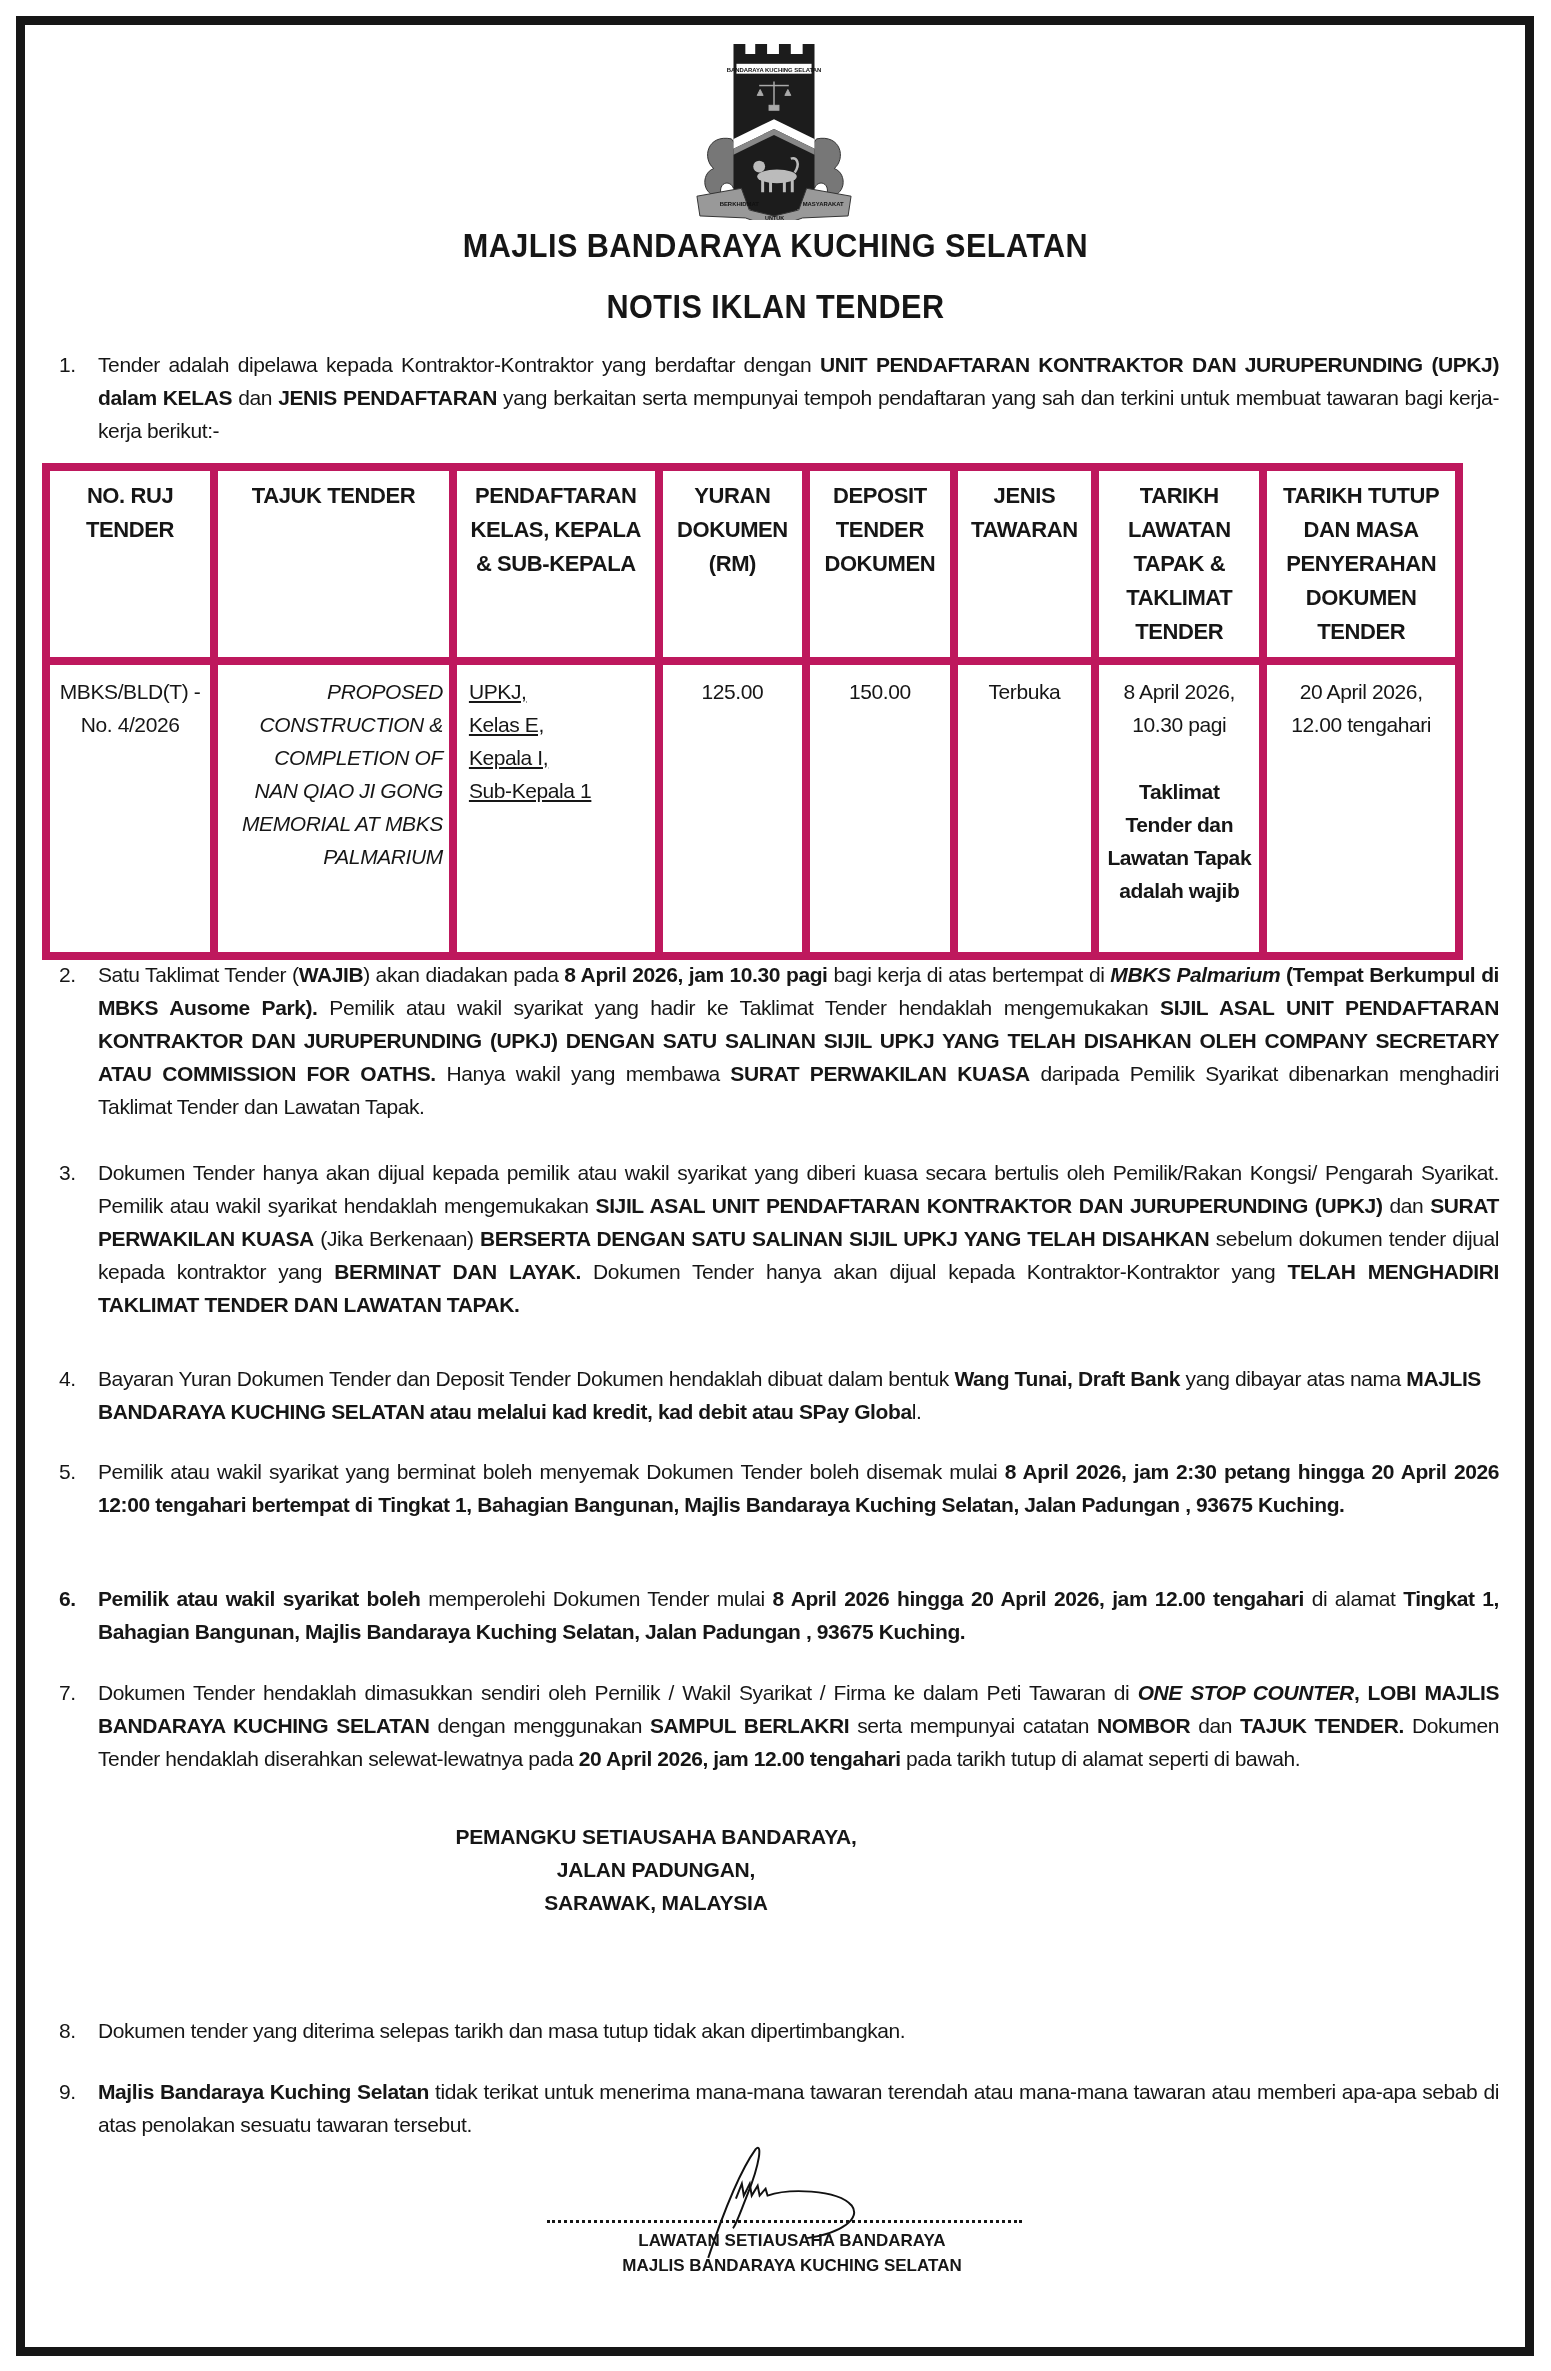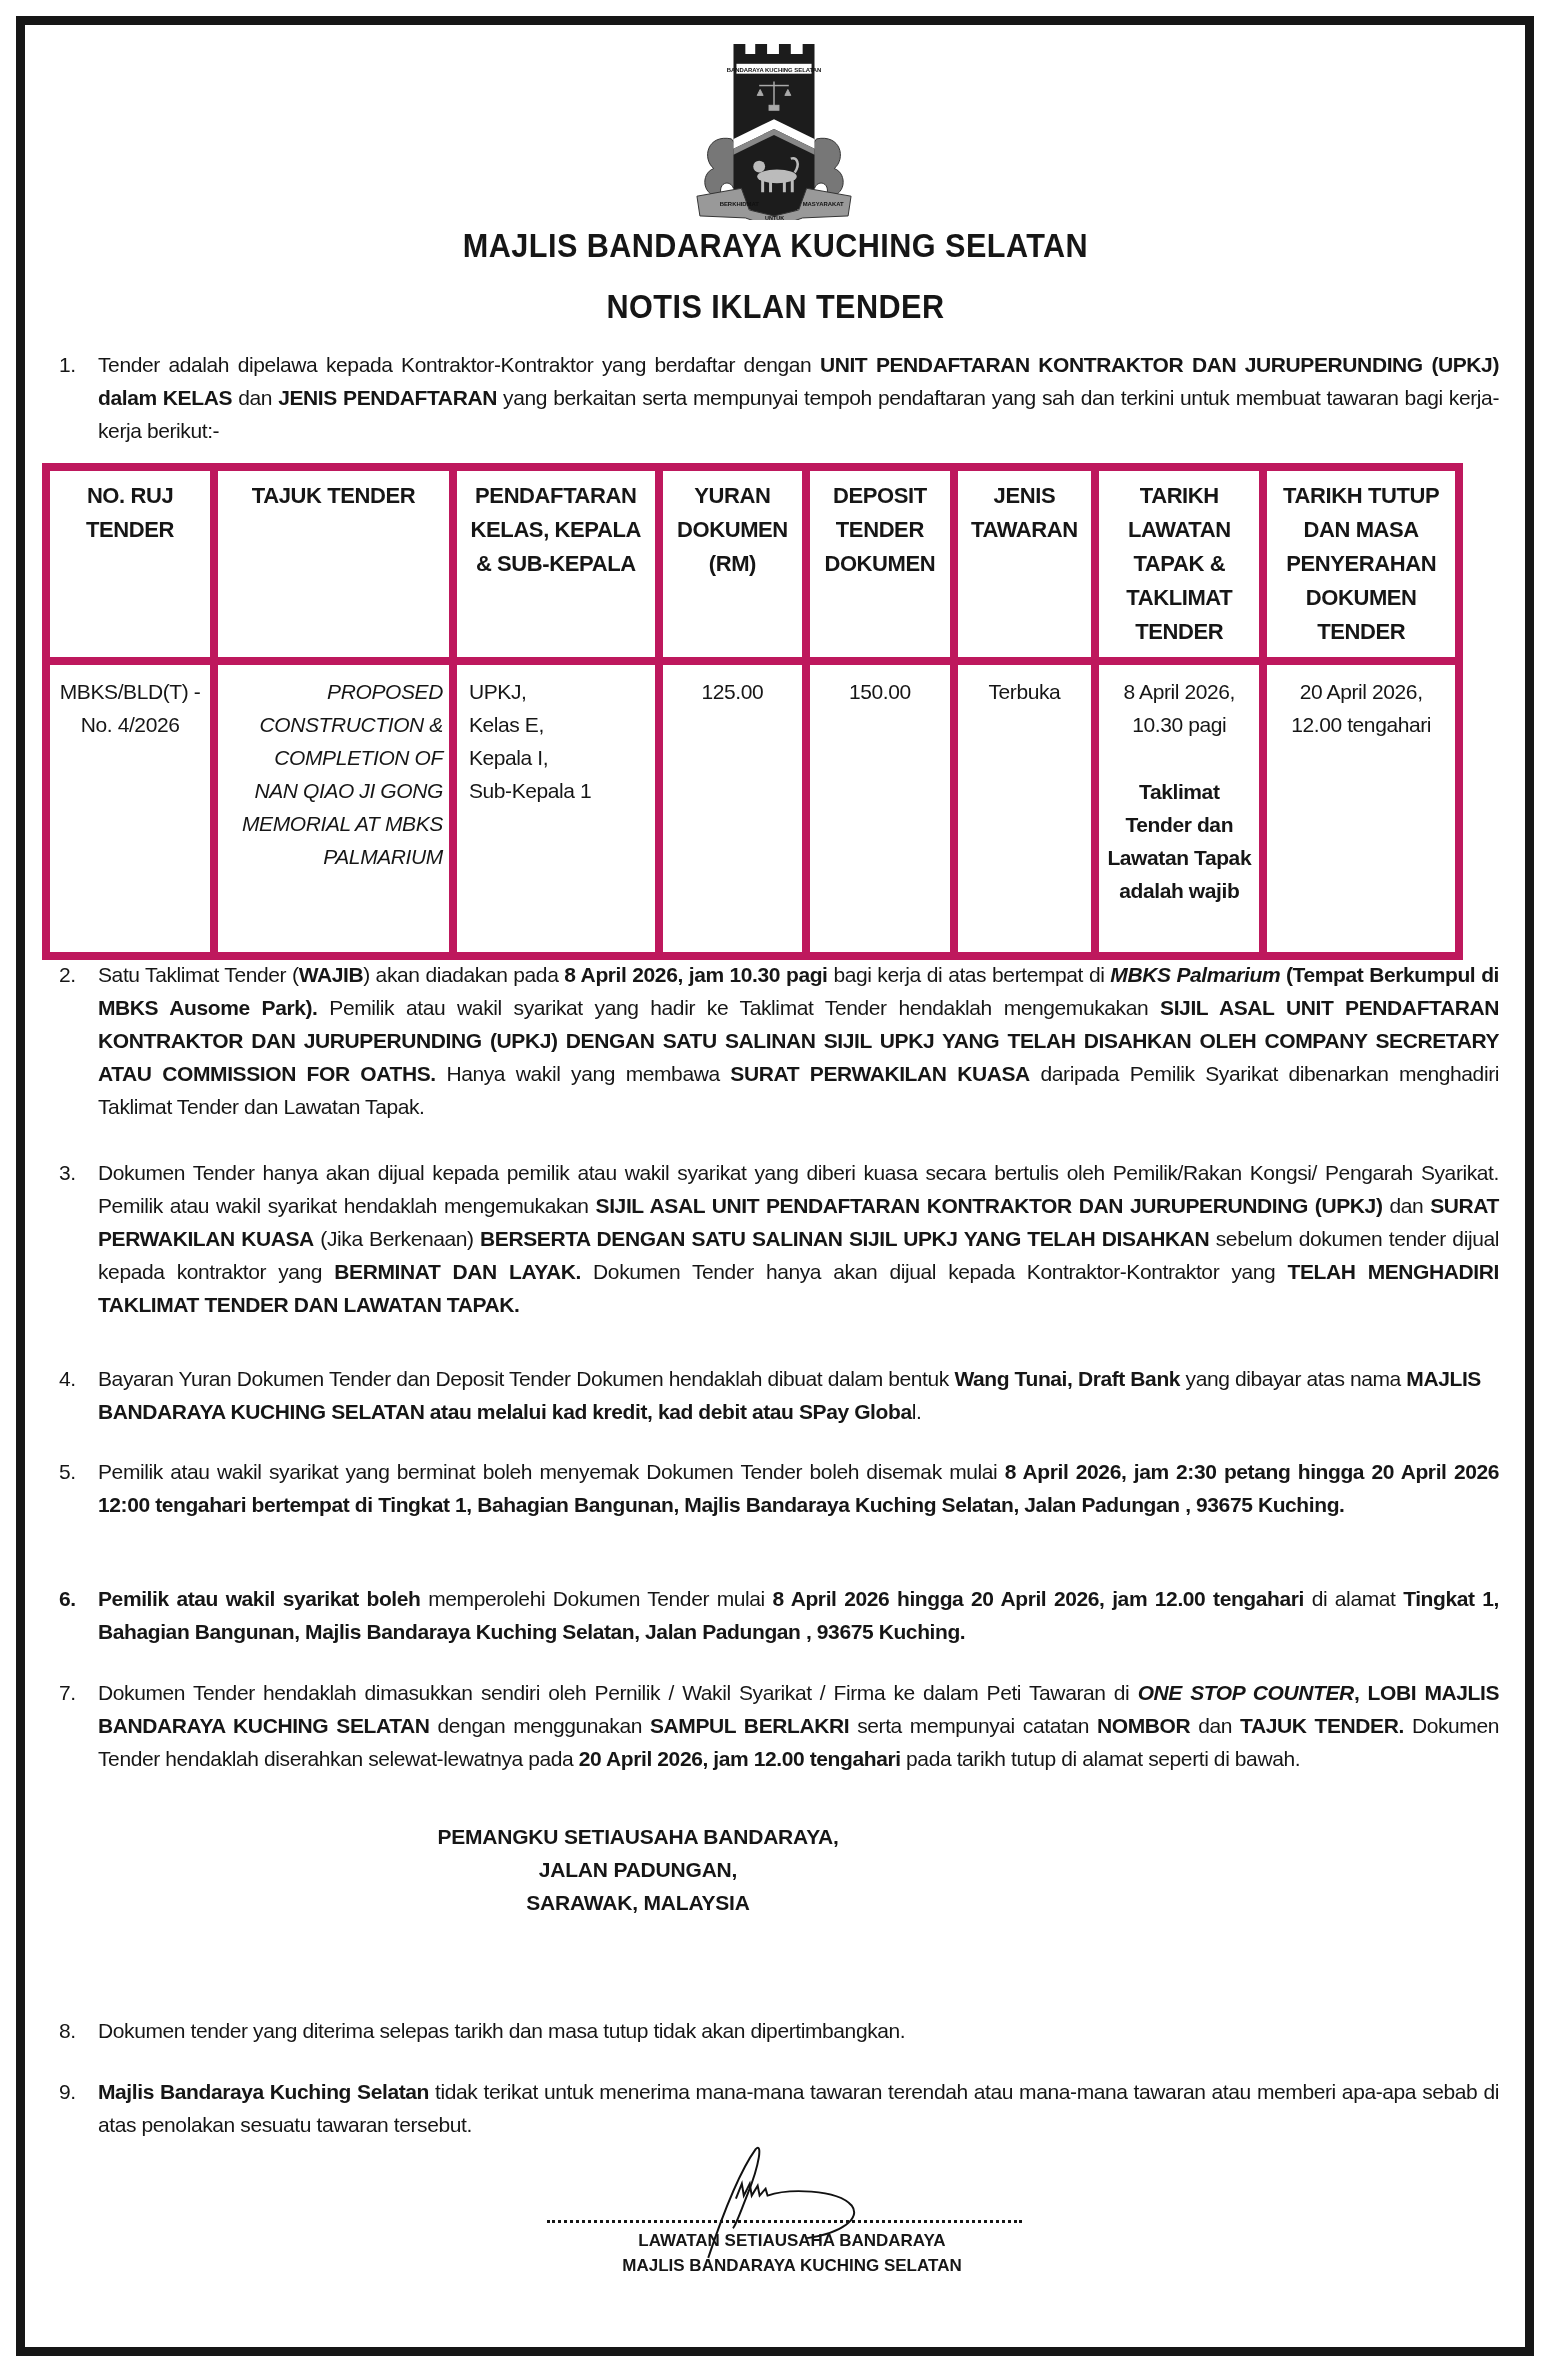--- a/index.html
+++ b/index.html
@@ -10,24 +10,24 @@
   .t1 { top: 226px; }
   .t2 { top: 287px; }
   .para { position: absolute; left: 59px; width: 1440px; font-size: 21px; line-height: 33px; font-family: "Liberation Sans Narrow", "Liberation Sans", sans-serif; letter-spacing: -0.4px; }
   .para .num { position: absolute; left: 0; top: 0; width: 40px; }
   .para .txt { margin-left: 39px; text-align: justify; }
   .para .txt.left { text-align: left; }
   .tbl { position: absolute; left: 42px; top: 463px; width: 1421px; border-collapse: collapse; font-family: "Liberation Sans Narrow", "Liberation Sans", sans-serif; font-size: 21px; line-height: 33px; letter-spacing: -0.4px; }
   .tbl th, .tbl td { border: 8px solid #be185d; vertical-align: top; text-align: center; padding: 8px 6px; }
   .tbl th { font-weight: bold; height: 166px; font-size: 22px; line-height: 34px; }
   .tbl td { height: 269px; padding-top: 10px; }
-  .tbl td.left { text-align: left; padding-left: 12px; }
+  .tbl td.left { text-align: left; padding-left: 12px; text-decoration: underline; }
   .tbl td.title-cell { font-style: italic; text-align: right; padding-left: 14px; }
   .tbl .taklimat-note { font-weight: bold; margin-top: 34px; }
-  .address { position: absolute; left: 0; top: 1820px; width: 1276px; text-align: center; font-weight: bold; font-size: 21px; line-height: 33px; font-family: "Liberation Sans Narrow", "Liberation Sans", sans-serif; letter-spacing: -0.2px; }
+  .address { position: absolute; left: 18px; top: 1820px; width: 1276px; text-align: center; font-weight: bold; font-size: 21px; line-height: 33px; font-family: "Liberation Sans Narrow", "Liberation Sans", sans-serif; letter-spacing: -0.2px; }
   .sig-line { position: absolute; left: 547px; top: 2220px; width: 475px; border-top: 3px dotted #161616; }
   .signature { position: absolute; left: 639px; top: 2134px; width: 267px; height: 139px; }
   .sig-title { position: absolute; left: 584px; top: 2228px; width: 416px; text-align: center; font-weight: bold; font-family: "Liberation Sans", sans-serif; font-size: 17px; line-height: 25px; }
 </style>
 </head>
 <body>
 
 <div class="frame"></div>
 
 <svg class="crest" viewBox="0 0 166 182">

